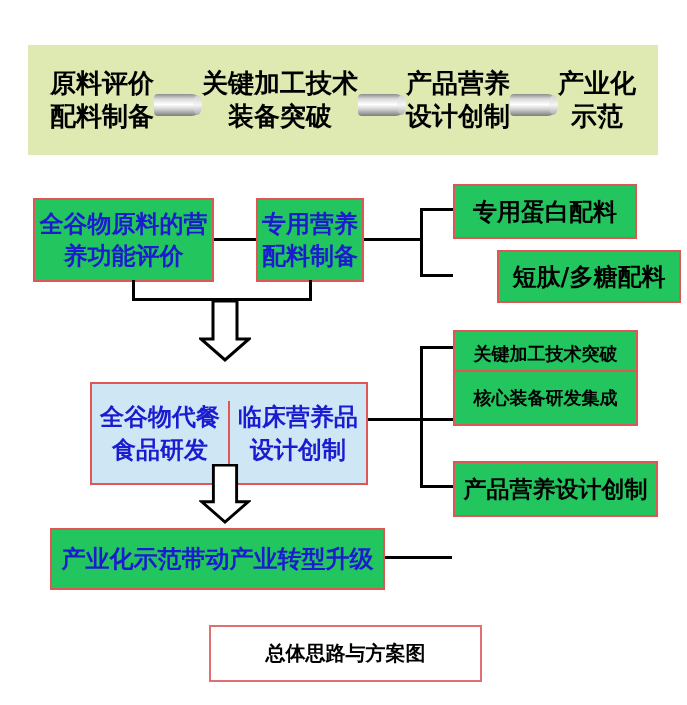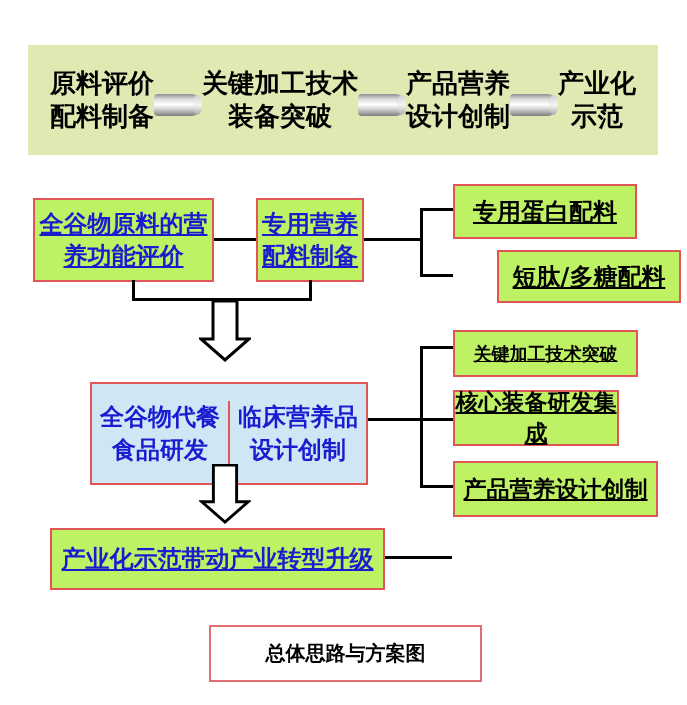--- a/index.html
+++ b/index.html
@@ -25,23 +25,23 @@
     border-radius:4px 11px 11px 4px;
     position:relative;
   }
   .cylinder::after{
     content:"";position:absolute;right:0;top:1px;width:9px;height:20px;
     border-radius:50%;
     background:linear-gradient(to bottom,#cfcfcf,#f5f5f5 50%,#aaaaaa);
   }
   
   .box{
-    position:absolute;background:#bef264;border:2px solid #e05555;
+    position:absolute;background:#22c55e;border:2px solid #e05555;
     box-sizing:border-box;display:flex;align-items:center;justify-content:center;
-    text-align:center;font-weight:bold;color:#1b1bd0;text-decoration:underline;
+    text-align:center;font-weight:bold;color:#1b1bd0;
   }
   .box.blacktext{color:#000;}
   .split{
     position:absolute;background:#cfe7f5;border:2px solid #e05555;
     box-sizing:border-box;display:flex;
   }
   .cell{
     flex:1;display:flex;align-items:center;justify-content:center;
     text-align:center;font-weight:bold;color:#1b1bd0;font-size:24px;line-height:1.35;
   }
@@ -114,21 +114,21 @@
     <div class="cell">
       <span>全谷物代餐食品研发</span>
     </div>
     <div class="cell">
       <span>临床营养品设计创制</span>
     </div>
   </div>
   <div class="box blacktext" style="left:453px;top:330px;width:185px;height:47px;font-size:18px;">
     <span>关键加工技术突破</span>
   </div>
-  <div class="box blacktext" style="left:453px;top:390px;width:166px;height:56px;font-size:23px;">
+  <div class="box blacktext" style="left:453px;top:370px;width:185px;height:56px;font-size:18px;">
     <span>核心装备研发集成</span>
   </div>
   <div class="box blacktext" style="left:453px;top:461px;width:205px;height:56px;font-size:23px;">
     <span>产品营养设计创制</span>
   </div>
 
   <div class="line" style="left:368px;top:418px;width:54px;height:3px;"></div>
   <div class="line" style="left:420px;top:346px;width:3px;height:142px;"></div>
   <div class="line" style="left:420px;top:346px;width:33px;height:3px;"></div>
   <div class="line" style="left:420px;top:418px;width:33px;height:3px;"></div>

